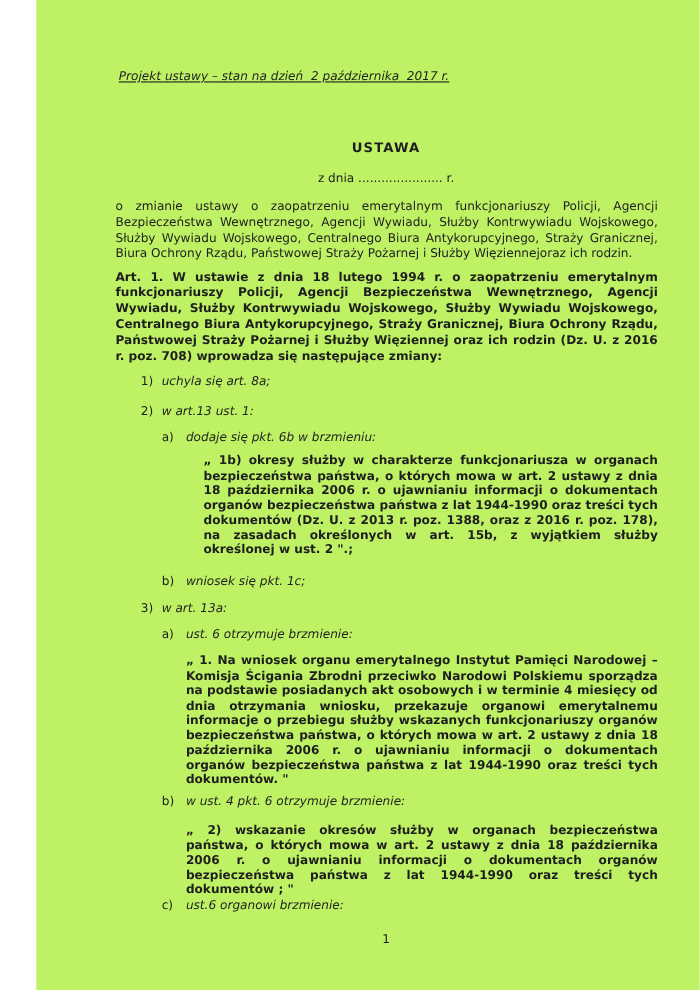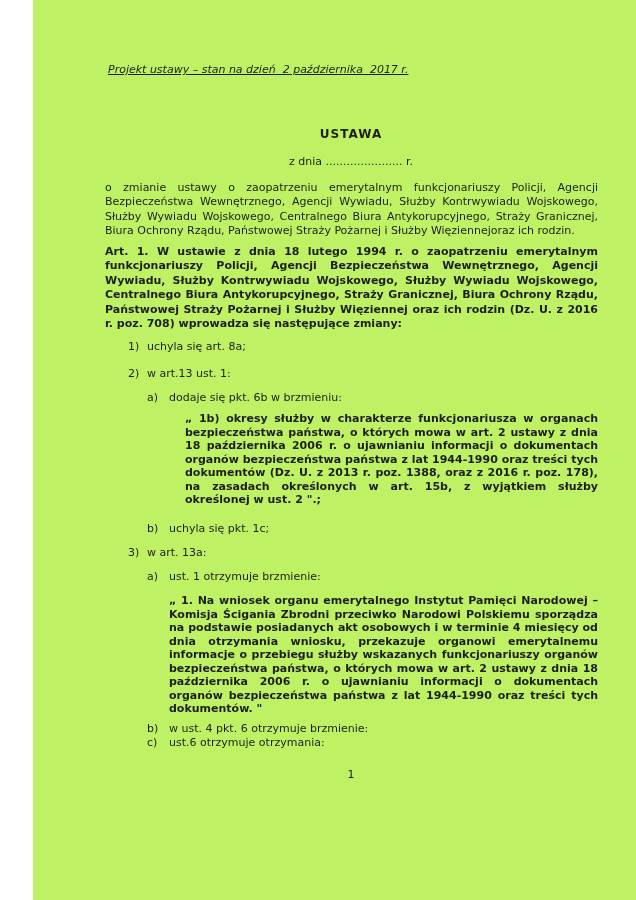--- a/index.html
+++ b/index.html
@@ -44,21 +44,21 @@
   }
   p { margin: 0; font-weight: bold; }
   .li {
     display: flex;
     margin-right: 71px;
   }
   .l1 { margin-left: 95px; }
   .l1 > .marker { flex: none; width: 19px; }
   .l2 { margin-left: 114px; }
   .l2 > .marker { flex: none; width: 22px; }
-  .litext { flex: 1; }
+  .litext { flex: 1; font-style: italic; }
   .quote {
     margin-right: 71px;
     text-align: justify;
     line-height: 13.5px;
   }
   .q-a { margin-left: 152px; }
   .q-b { margin-left: 136px; }
   .g8  { margin-top: 8px; }
   .g13 { margin-top: 13px; }
   .g9  { margin-top: 9px; }
@@ -100,41 +100,42 @@
 
   <div class="li l2 g9">
     <span class="marker">a)</span>
     <div class="litext">dodaje się pkt. 6b w brzmieniu:</div>
   </div>
 
   <p class="quote q-a g7">„ 1b) okresy służby w charakterze funkcjonariusza w organach bezpieczeństwa państwa, o których mowa w art. 2 ustawy z dnia 18 października 2006 r. o ujawnianiu informacji o dokumentach organów bezpieczeństwa państwa z lat 1944-1990 oraz treści tych dokumentów (Dz. U. z 2013 r. poz. 1388, oraz z 2016 r. poz. 178), na zasadach określonych w art. 15b, z wyjątkiem służby określonej w ust. 2 ".;</p>
 
   <div class="li l2 g15">
     <span class="marker">b)</span>
-    <div class="litext">uchyla się pkt. 1c;</div>
+    <div class="litext">wniosek się pkt. 1c;</div>
   </div>
 
   <div class="li l1 g10">
     <span class="marker">3)</span>
     <div class="litext">w art. 13a:</div>
   </div>
 
   <div class="li l2 g9">
     <span class="marker">a)</span>
-    <div class="litext">ust. 1 otrzymuje brzmienie:</div>
+    <div class="litext">ust. 6 otrzymuje brzmienie:</div>
   </div>
 
   <p class="quote q-b g10">„ 1. Na wniosek organu emerytalnego Instytut Pamięci Narodowej – Komisja Ścigania Zbrodni przeciwko Narodowi Polskiemu sporządza na podstawie posiadanych akt osobowych i w terminie 4 miesięcy od dnia otrzymania wniosku, przekazuje organowi emerytalnemu informacje o przebiegu służby wskazanych funkcjonariuszy organów bezpieczeństwa państwa, o których mowa w art. 2 ustawy z dnia 18 października 2006 r. o ujawnianiu informacji o dokumentach organów bezpieczeństwa państwa z lat 1944-1990 oraz treści tych dokumentów. "</p>
 
   <div class="li l2 g6">
     <span class="marker">b)</span>
     <div class="litext">w ust. 4 pkt. 6 otrzymuje brzmienie:</div>
   </div>
 
+  <p class="quote q-b g12">„ 2) wskazanie okresów służby w organach bezpieczeństwa państwa, o których mowa w art. 2 ustawy z dnia 18 października 2006 r. o ujawnianiu informacji o dokumentach organów bezpieczeństwa państwa z lat 1944-1990 oraz treści tych dokumentów ; "</p>
 
   <div class="li l2 g0">
     <span class="marker">c)</span>
-    <div class="litext">ust.6 otrzymuje otrzymania:</div>
+    <div class="litext">ust.6 organowi brzmienie:</div>
   </div>
 
   <div class="page-number">1</div>
 
 </div>
 
 </body></html>

